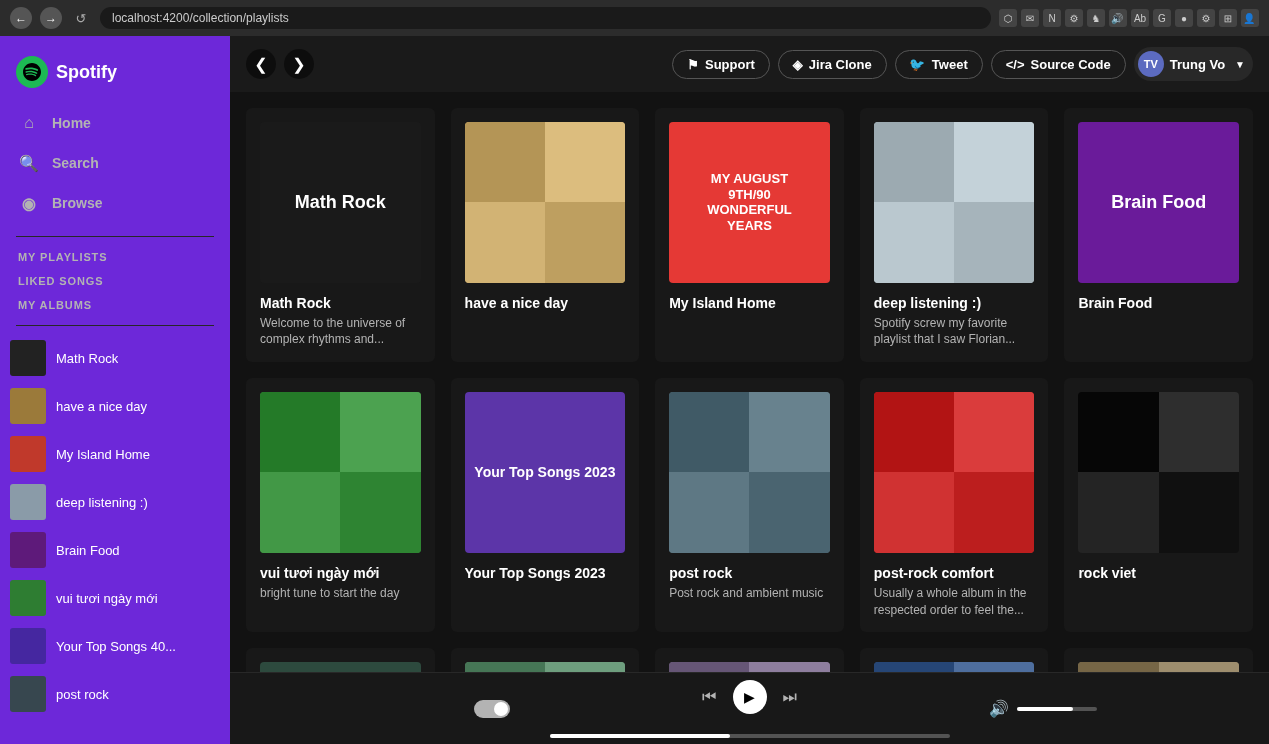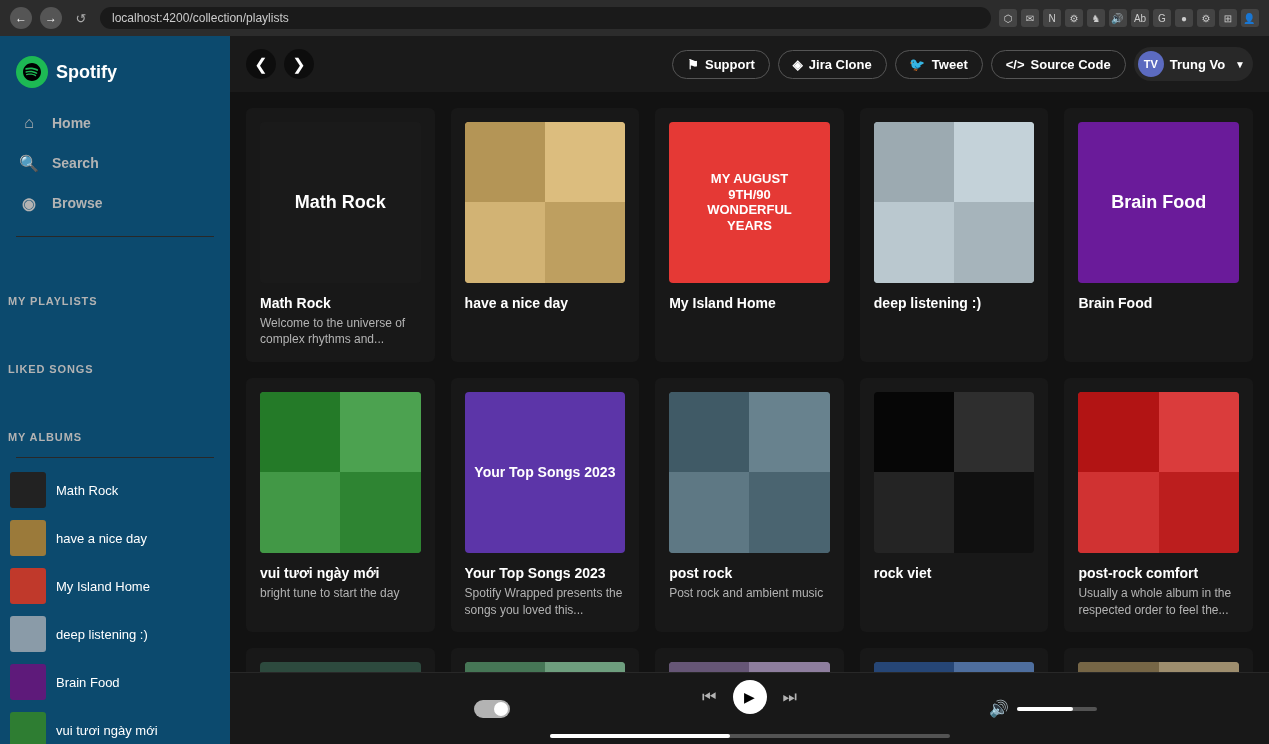--- a/index.html
+++ b/index.html
@@ -26,36 +26,36 @@
       border-radius: 11px; padding: 0 12px; font-size: 12px; outline: none;
     }
     .browser-icons { display: flex; gap: 4px; align-items: center; }
     .browser-icon { width: 18px; height: 18px; border-radius: 3px; background: #444; display: flex; align-items: center; justify-content: center; font-size: 10px; color: #ccc; }
 
     
     .app { display: flex; flex: 1; overflow: hidden; }
 
     
     .sidebar {
-      width: 230px; background: #0c4a6e; flex-shrink: 0;
+      width: 230px; background: #6d28d9; flex-shrink: 0;
       display: flex; flex-direction: column; overflow: hidden;
     }
     .sidebar-logo { padding: 20px 16px 12px; display: flex; align-items: center; gap: 8px; cursor: pointer; }
     .spotify-logo { width: 32px; height: 32px; background: #1db954; border-radius: 50%; display: flex; align-items: center; justify-content: center; }
     .sidebar-logo-text { font-size: 18px; font-weight: 700; color: #fff; }
     .sidebar-nav { padding: 4px 8px; }
     .sidebar-nav-item {
       display: flex; align-items: center; gap: 12px;
       padding: 8px 10px; border-radius: 4px; cursor: pointer;
       font-size: 14px; font-weight: 600; color: #b3b3b3;
       margin-bottom: 2px;
     }
     .sidebar-nav-icon { width: 22px; height: 22px; display: flex; align-items: center; justify-content: center; font-size: 16px; }
     .sidebar-divider { height: 1px; background: #282828; margin: 8px 16px; }
-    .sidebar-section-title { padding: 6px 8px; font-size: 11px; font-weight: 700; color: #b3b3b3; text-transform: uppercase; letter-spacing: 0.08em; cursor: pointer; margin-top: 44px; }
+    .sidebar-section-title { padding: 6px 18px; font-size: 11px; font-weight: 700; color: #b3b3b3; text-transform: uppercase; letter-spacing: 0.08em; cursor: pointer; }
     .sidebar-list-item {
       display: flex; align-items: center; gap: 10px;
       padding: 6px 10px; border-radius: 4px; cursor: pointer;
       font-size: 13px; color: #b3b3b3;
     }
     .sidebar-list-thumb { width: 36px; height: 36px; border-radius: 3px; background: #333; flex-shrink: 0; object-fit: cover; overflow: hidden; display: flex; align-items: center; justify-content: center; }
     .sidebar-list-name { font-size: 13px; color: #fff; font-weight: 400; white-space: nowrap; overflow: hidden; text-overflow: ellipsis; }
 
     
     .main-content { flex: 1; display: flex; flex-direction: column; overflow: hidden; background: #121212; }
@@ -316,20 +316,21 @@
           <div class="playlist-card">
     <div class="playlist-thumb" style="background:#b0bec5;">
       <div class="thumb-collage">
       <div class="thumb-collage-cell" style="background:#9caab1"></div>
       <div class="thumb-collage-cell" style="background:#c4d2d9"></div>
       <div class="thumb-collage-cell" style="background:#bac8cf"></div>
       <div class="thumb-collage-cell" style="background:#a6b4bb"></div>
     </div>
     </div>
     <div class="playlist-name">deep listening :)</div>
+    <div class="playlist-desc">Spotify screw my favorite playlist that I saw Florian...</div>
   </div>
           <div class="playlist-card">
     <div class="playlist-thumb" style="background:#6a1b9a;">
       <div style="width:100%;height:100%;background:#6a1b9a;display:flex;align-items:center;justify-content:center;flex-direction:column;text-align:center;padding:8px;">
       <span style="color:#fff;font-size:18px;font-weight:800;line-height:1.2;">
                   <div>Brain Food</div>
                 </span>
     </div>
     </div>
     <div class="playlist-name">Brain Food</div>
@@ -349,57 +350,56 @@
   </div>
           <div class="playlist-card">
     <div class="playlist-thumb" style="background:#5c35a8;">
       <div style="width:100%;height:100%;background:#5c35a8;display:flex;align-items:center;justify-content:center;flex-direction:column;text-align:center;padding:8px;">
       <span style="color:#fff;font-size:14px;font-weight:800;line-height:1.2;">
                   <div>Your Top Songs 2023</div>
                 </span>
     </div>
     </div>
     <div class="playlist-name">Your Top Songs 2023</div>
-    <div class="playlist-desc">Spotify Wrapped presents the songs you loved this...</div>
   </div>
           <div class="playlist-card">
     <div class="playlist-thumb" style="background:#546e7a;">
       <div class="thumb-collage">
       <div class="thumb-collage-cell" style="background:#405a66"></div>
       <div class="thumb-collage-cell" style="background:#68828e"></div>
       <div class="thumb-collage-cell" style="background:#5e7884"></div>
       <div class="thumb-collage-cell" style="background:#4a6470"></div>
     </div>
     </div>
     <div class="playlist-name">post rock</div>
     <div class="playlist-desc">Post rock and ambient music</div>
   </div>
           <div class="playlist-card">
+    <div class="playlist-thumb" style="background:#c62828;">
+      <div class="thumb-collage">
+      <div class="thumb-collage-cell" style="background:#b21414"></div>
+      <div class="thumb-collage-cell" style="background:#da3c3c"></div>
+      <div class="thumb-collage-cell" style="background:#d03232"></div>
+      <div class="thumb-collage-cell" style="background:#bc1e1e"></div>
+    </div>
+    </div>
+    <div class="playlist-name">post-rock comfort</div>
+    <div class="playlist-desc">Usually a whole album in the respected order to feel the...</div>
+  </div>
+          <div class="playlist-card">
     <div class="playlist-thumb" style="background:#1a1a1a;">
       <div class="thumb-collage">
       <div class="thumb-collage-cell" style="background:#060606"></div>
       <div class="thumb-collage-cell" style="background:#2e2e2e"></div>
       <div class="thumb-collage-cell" style="background:#242424"></div>
       <div class="thumb-collage-cell" style="background:#101010"></div>
     </div>
     </div>
     <div class="playlist-name">rock viet</div>
 
-  </div>
-          <div class="playlist-card">
-    <div class="playlist-thumb" style="background:#c62828;">
-      <div class="thumb-collage">
-      <div class="thumb-collage-cell" style="background:#b21414"></div>
-      <div class="thumb-collage-cell" style="background:#da3c3c"></div>
-      <div class="thumb-collage-cell" style="background:#d03232"></div>
-      <div class="thumb-collage-cell" style="background:#bc1e1e"></div>
-    </div>
-    </div>
-    <div class="playlist-name">post-rock comfort</div>
-    <div class="playlist-desc">Usually a whole album in the respected order to feel the...</div>
   </div>
           <div class="playlist-card">
     <div class="playlist-thumb" style="background:#2d4a3e;">
       <div style="width:100%;height:100%;background:#2d4a3e;display:flex;align-items:center;justify-content:center;flex-direction:column;text-align:center;padding:8px;">
       
     </div>
     </div>
 
   </div>
           <div class="playlist-card">

